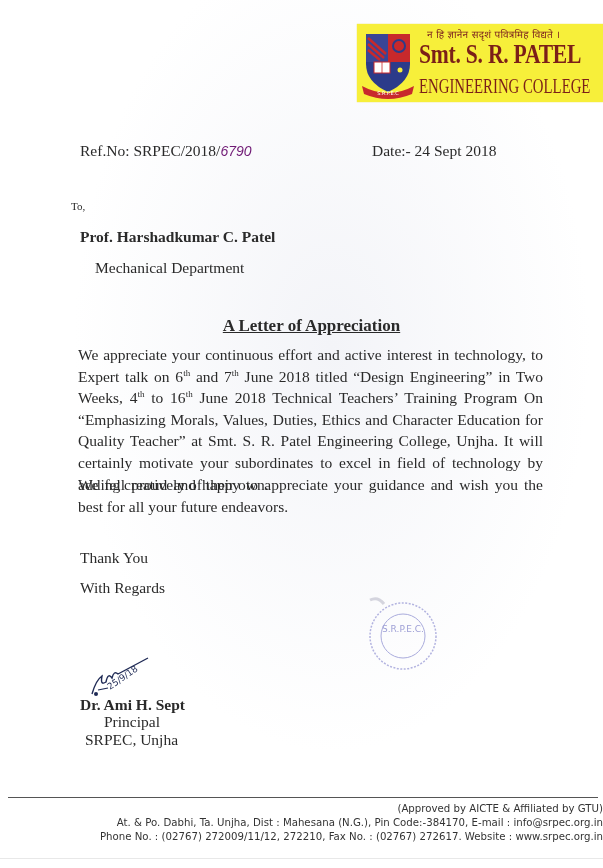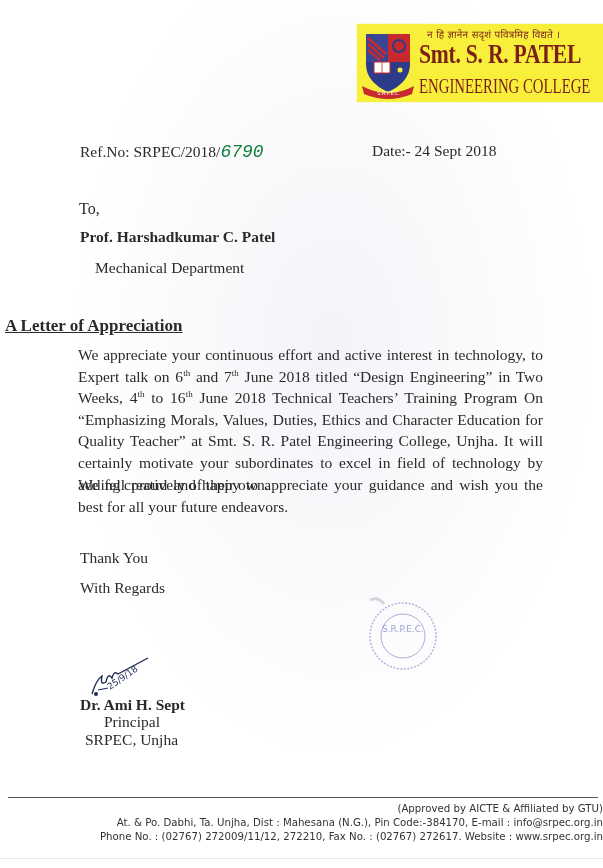--- a/index.html
+++ b/index.html
@@ -30,29 +30,29 @@
       position: absolute; left: 62px; top: 15px; font-size: 27px; font-weight: bold;
       color: #7b1f18; transform: scaleX(0.80); transform-origin: left top; white-space: nowrap;
       letter-spacing: -0.3px;
     }
     .college-sub {
       position: absolute; left: 62px; top: 51px; font-size: 20px; font-weight: normal;
       color: #7b1f18; transform: scaleX(0.74); transform-origin: left top; white-space: nowrap;
     }
     
     .ref { position: absolute; left: 80px; top: 142px; font-size: 15.5px; }
-    .ref .hand { font-family: Liberation Mono, monospace; font-style: italic; color: #15803d; font-size: 18px; }
+    .ref .hand { font-family: Liberation Sans, sans-serif; font-style: italic; color: #701a75; font-size: 14px; }
     .date { position: absolute; left: 372px; top: 142px; font-size: 15.5px; }
-    .to { position: absolute; left: 79px; top: 200px; font-size: 16px; font-family: Liberation Serif, serif; }
+    .to { position: absolute; left: 71px; top: 200px; font-size: 11px; font-family: Liberation Serif, serif; }
     .recipient { position: absolute; left: 80px; top: 228px; font-size: 15.5px; font-weight: bold; }
     .dept { position: absolute; left: 80px; top: 259px; font-size: 15.5px; margin-left: 15px; }
     .title {
-      position: absolute; left: 0; width: 603px; top: 316px; text-align: left;
+      position: absolute; left: 0; width: 603px; top: 316px; text-align: center;
       font-size: 17px; font-weight: bold; text-decoration: underline;
-      padding-left: 5px; box-sizing: border-box;
+      padding-left: 20px; box-sizing: border-box;
     }
     .para {
       position: absolute; left: 78px; width: 465px; font-size: 15.5px; line-height: 21.6px;
       text-align: justify;
     }
     .para1 { top: 344px; }
     .para2 { top: 474px; }
     .para sup { font-size: 9px; line-height: 0; }
     .thanks { position: absolute; left: 80px; top: 549px; font-size: 15.5px; }
     .regards { position: absolute; left: 80px; top: 579px; font-size: 15.5px; }

